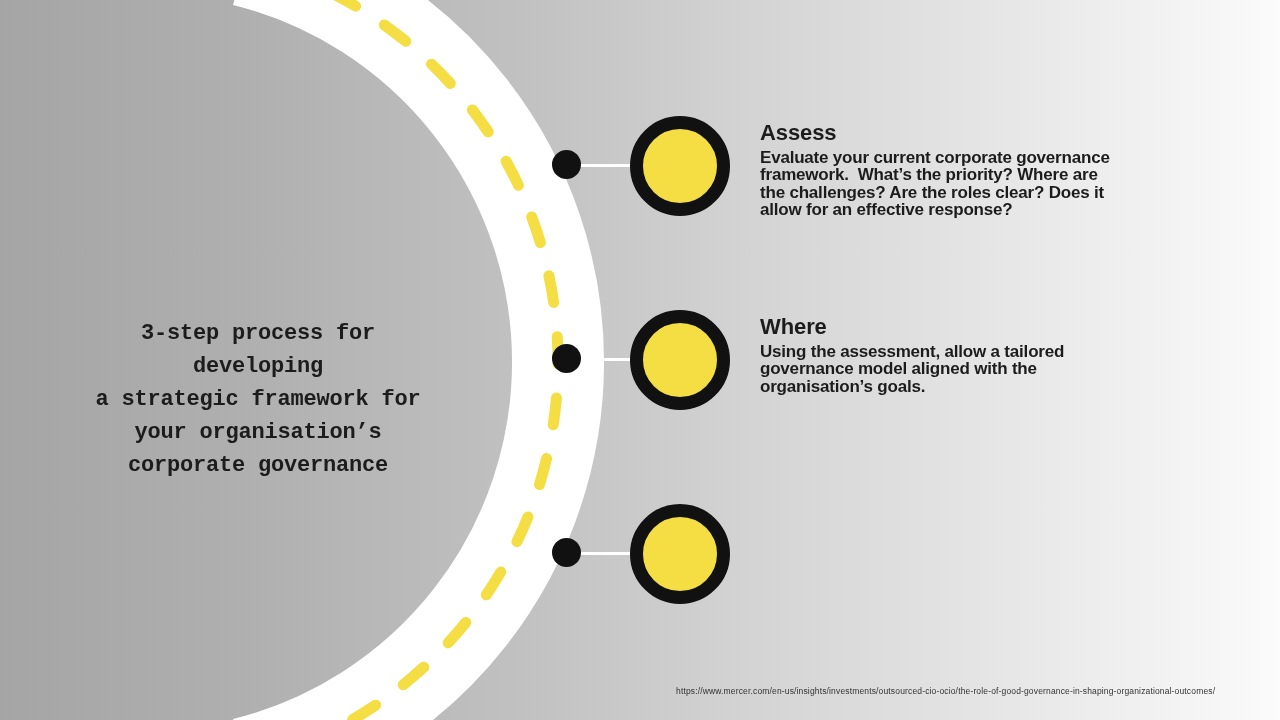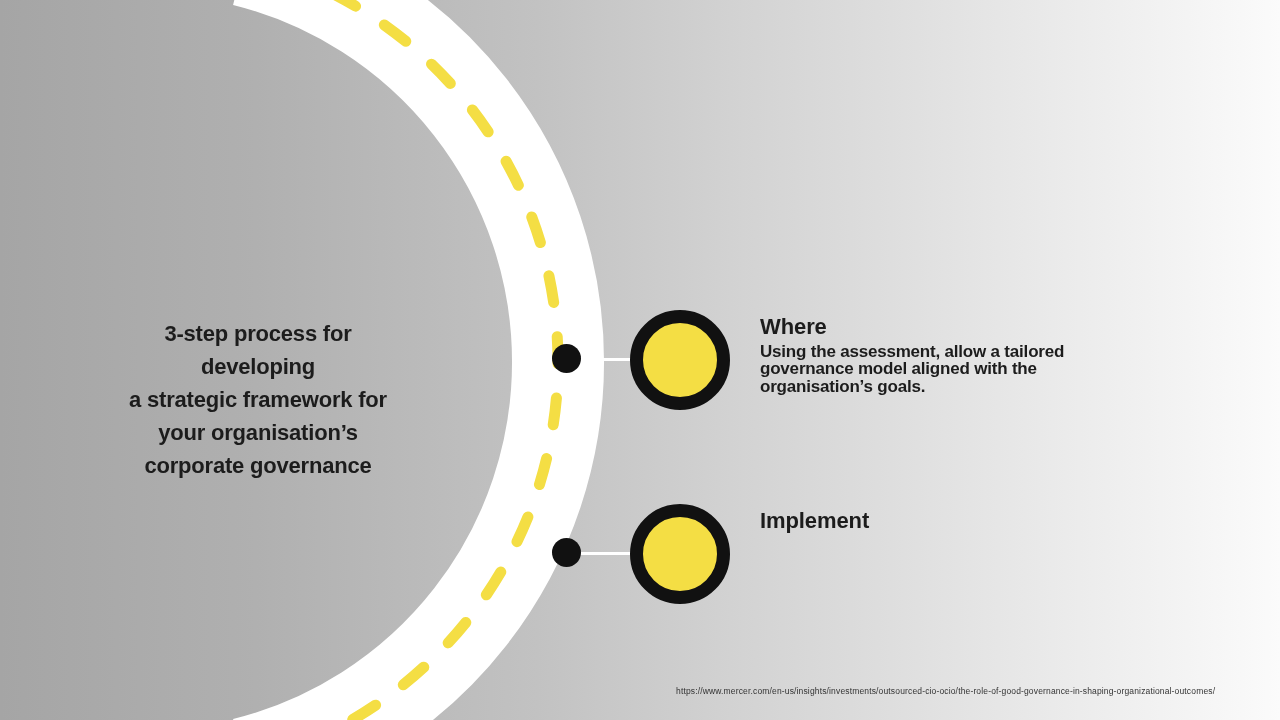--- a/index.html
+++ b/index.html
@@ -24,21 +24,21 @@
       #f8f8f8 97%,
       var(--background-right) 100%);
   }
   .road-layer{position:absolute;left:0;top:0;width:1280px;height:720px;}
   .road-arc{fill:none;stroke:var(--road-white);stroke-width:92;}
   .road-dash-line{fill:none;stroke:var(--accent-yellow);stroke-width:11;
     stroke-linecap:round;stroke-dasharray:27 34.4;}
   .main-title{
     position:absolute;left:38px;top:317px;width:440px;
     text-align:center;font-weight:700;font-size:22px;line-height:33px;
-    letter-spacing:-0.2px;color:var(--text);white-space:pre-wrap;
+    letter-spacing:-0.2px;color:var(--text);white-space:pre-wrap;font-family:Liberation Mono, monospace;
   }
   .step{position:absolute;left:540px;width:680px;height:110px;}
   .step-1{top:116px;}
   .step-2{top:310px;}
   .step-3{top:504px;}
   .node-dot{
     position:absolute;left:12px;top:34px;width:29px;height:29px;
     border-radius:50%;background:var(--marker-black);
   }
   .connector{
@@ -70,37 +70,48 @@
     <path class="road-arc" d="M 244.2 -39.7 A 414 414 0 0 1 244.2 763.7"></path>
     <path class="road-dash-line" d="M 331.9 -6.9 A 414 414 0 0 1 331.9 730.9"></path>
   </svg>
 
   <div class="main-title">3-step process for
 developing
 a strategic framework for
 your organisation’s
 corporate governance</div>
 
+  <div class="step step-1">
+    <div class="connector"></div>
+    <div class="node-dot"></div>
+    <div class="badge"></div>
+    <div class="step-text">
+      <h3>Assess</h3>
+      <p>Evaluate your current corporate governance
+framework.  What’s the priority? Where are
+the challenges? Are the roles clear? Does it
+allow for an effective response?</p>
+    </div>
+  </div>
 
   <div class="step step-2">
     <div class="connector"></div>
     <div class="node-dot"></div>
     <div class="badge"></div>
     <div class="step-text">
       <h3>Where</h3>
       <p>Using the assessment, allow a tailored
 governance model aligned with the
 organisation’s goals.</p>
     </div>
   </div>
 
   <div class="step step-3">
     <div class="connector"></div>
     <div class="node-dot"></div>
     <div class="badge"></div>
     <div class="step-text">
-      <h3>Implement</h3>
     </div>
   </div>
 
   <div class="source-url">https://www.mercer.com/en-us/insights/investments/outsourced-cio-ocio/the-role-of-good-governance-in-shaping-organizational-outcomes/</div>
 
 </div>
 
 </body></html>

